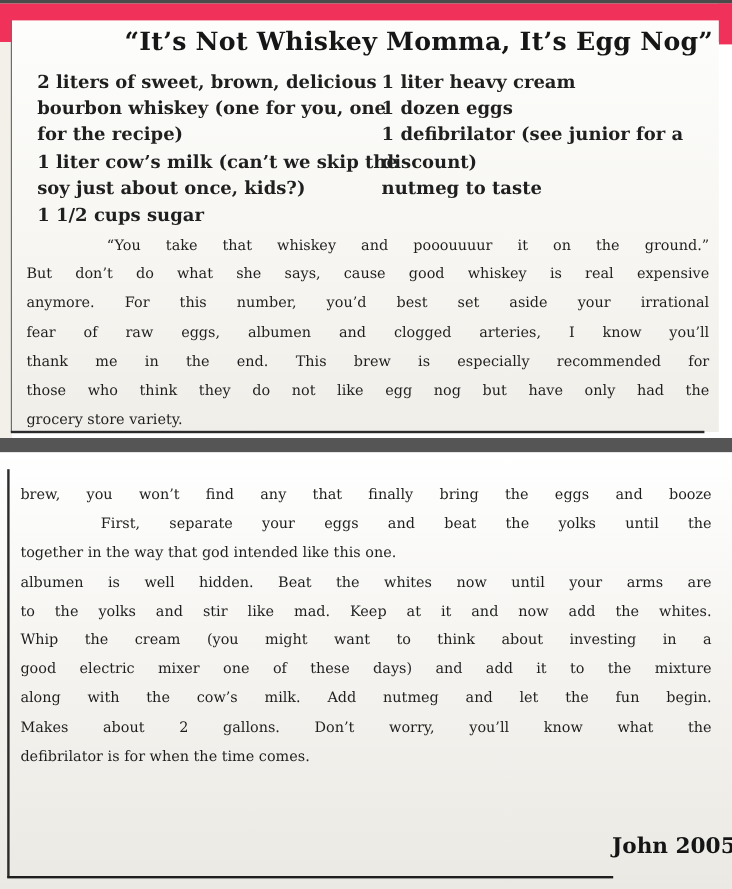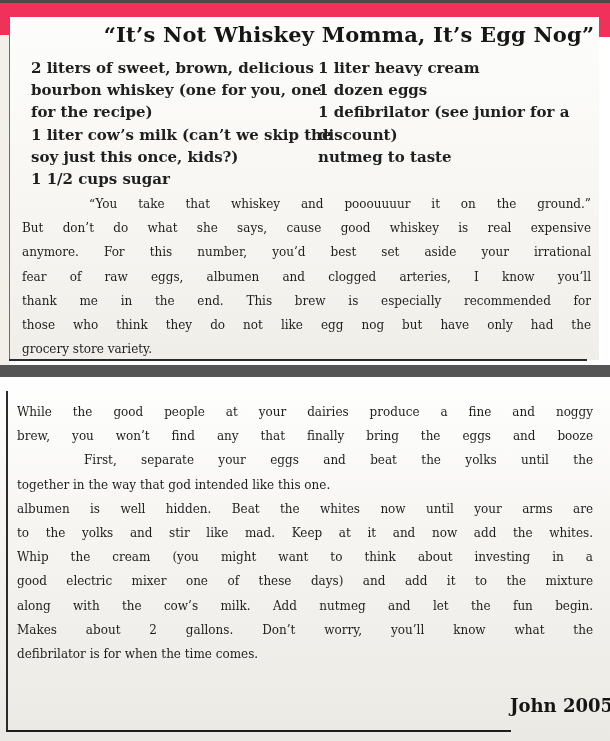--- a/index.html
+++ b/index.html
@@ -137,21 +137,21 @@
 <div class="card1"></div>
 <div class="card1-bottom-line"></div>
 
 <div class="title">“It’s Not Whiskey Momma, It’s Egg Nog”</div>
 
 <div class="ingredients ing-left">
   <span class="ing-line">2 liters of sweet, brown, delicious</span>
   <span class="ing-line">bourbon whiskey (one for you, one</span>
   <span class="ing-line">for the recipe)</span>
   <span class="ing-line">1 liter cow’s milk (can’t we skip the</span>
-  <span class="ing-line">soy just this once, kids?)</span>
+  <span class="ing-line">soy just about once, kids?)</span>
   <span class="ing-line">1 1/2 cups sugar</span>
 </div>
 
 <div class="ingredients ing-right">
   <span class="ing-line">1 liter heavy cream</span>
   <span class="ing-line">1 dozen eggs</span>
   <span class="ing-line">1 defibrilator (see junior for a</span>
   <span class="ing-line">discount)</span>
   <span class="ing-line">nutmeg to taste</span>
 </div>
@@ -166,21 +166,20 @@
   <span class="line last">grocery store variety.</span>
 </div>
 
 <div class="divider-band"></div>
 
 <div class="card2"></div>
 <div class="card2-left-line"></div>
 <div class="card2-bottom-line"></div>
 
 <div class="para body-para">
-  <span class="line">While the good people at your dairies produce a fine and noggy</span>
   <span class="line">brew, you won’t find any that finally bring the eggs and booze</span>
   <span class="line indent">First, separate your eggs and beat the yolks until the</span>
   <span class="line last">together in the way that god intended like this one.</span>
   <span class="line">albumen is well hidden.  Beat the whites now until your arms are</span>
   <span class="line">to the yolks and stir like mad.  Keep at it and now add the whites.</span>
   <span class="line">Whip the cream (you might want to think about investing in a</span>
   <span class="line">good electric mixer one of these days) and add it to the mixture</span>
   <span class="line">along with the cow’s milk.  Add nutmeg and let the fun begin.</span>
   <span class="line">Makes about 2 gallons.  Don’t worry, you’ll know what the</span>
   <span class="line last">defibrilator is for when the time comes.</span>

